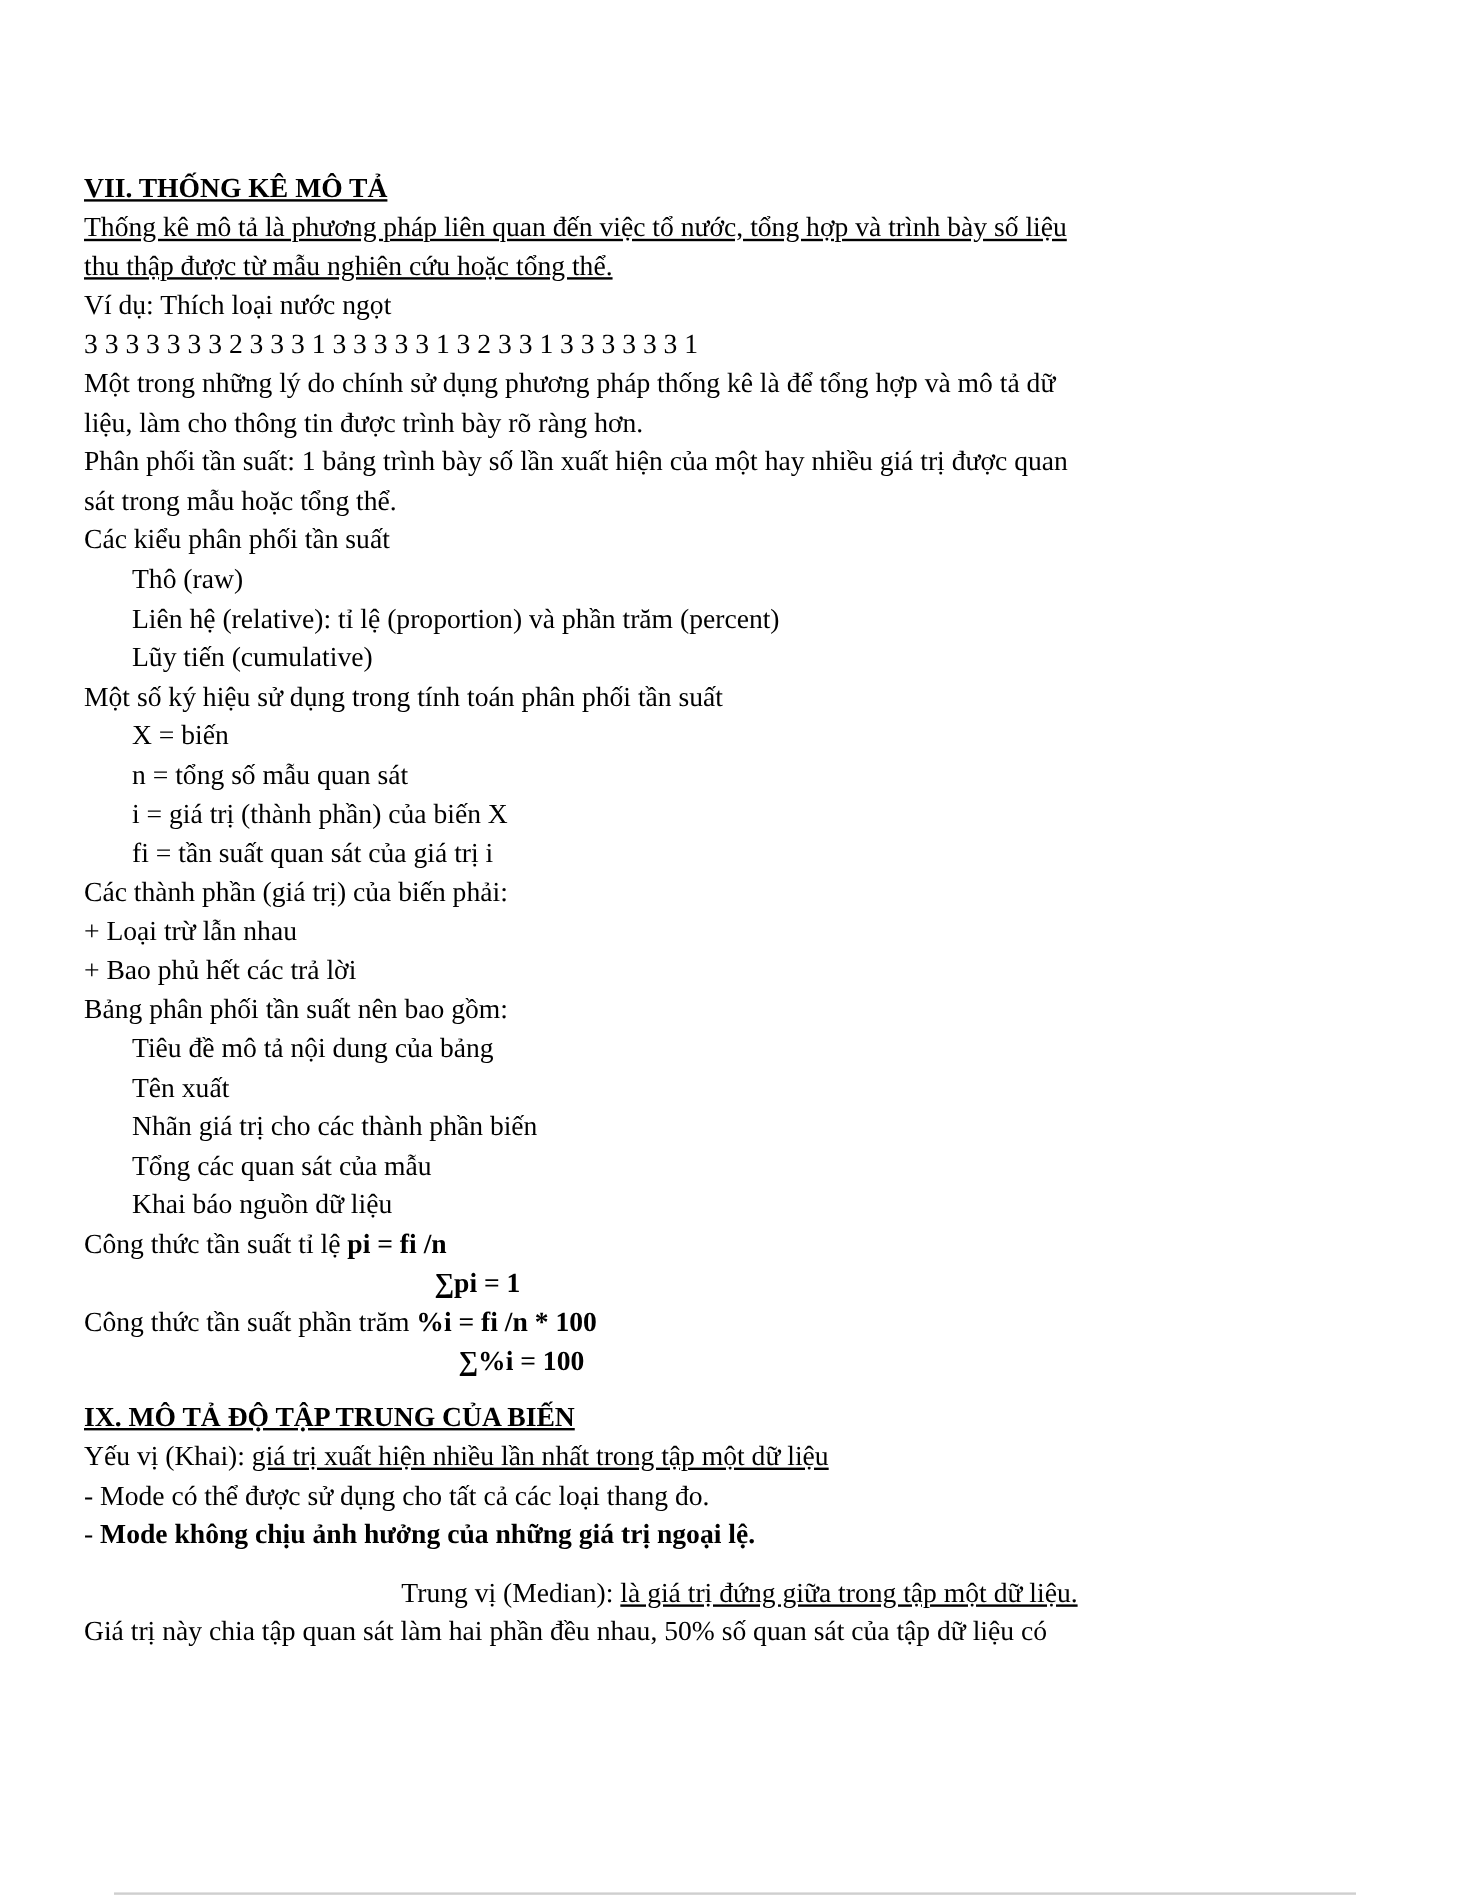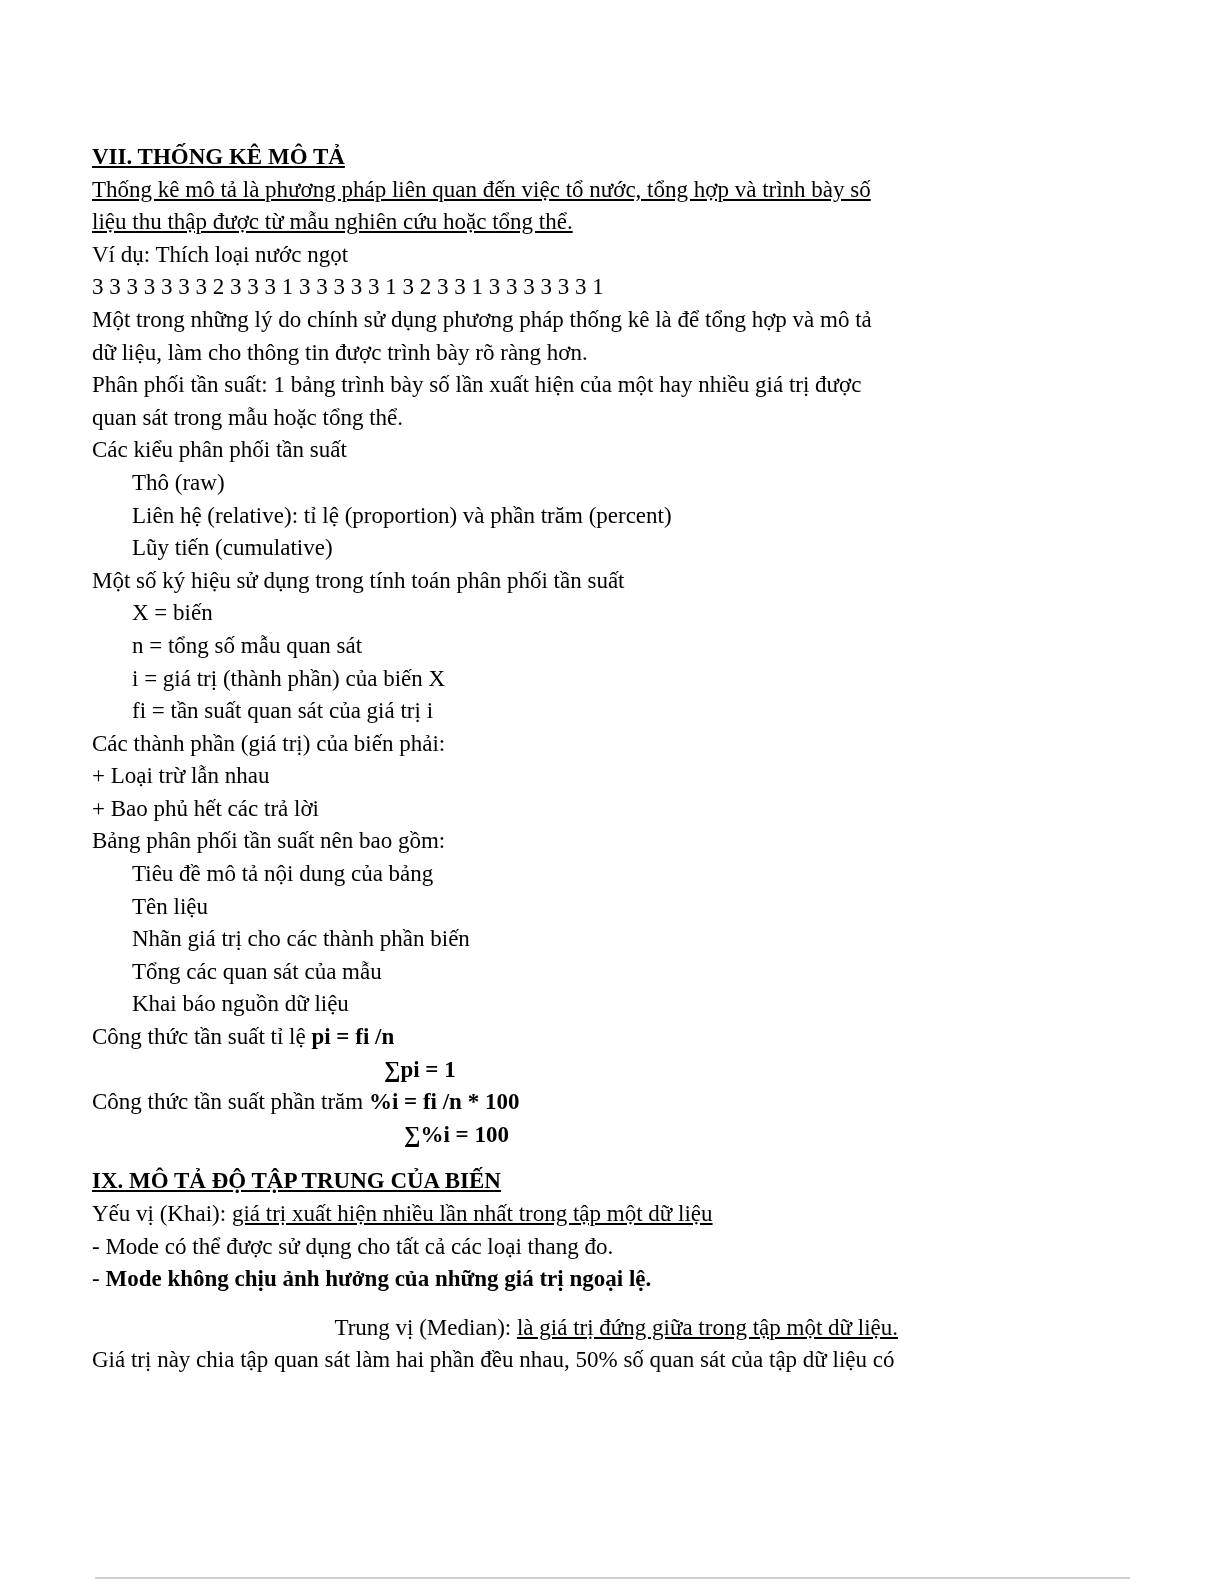--- a/index.html
+++ b/index.html
@@ -14,21 +14,21 @@
     font-family: "Liberation Serif", serif;
     font-size: 23px;
     color: #000000;
     overflow: hidden;
   }
   .page {
     position: relative;
     box-sizing: border-box;
     width: 1036px;
     height: 1585px;
-    padding: 128px 138px 40px 92px;
+    padding: 128px 138px 40px 70px;
   }
   p {
     margin: 0;
     line-height: 32.6px;
   }
   .heading {
     font-weight: bold;
     text-decoration: underline;
     margin-top: 13px;
   }
@@ -84,21 +84,21 @@
   <p>Một số ký hiệu sử dụng trong tính toán phân phối tần suất</p>
   <p class="ind">X = biến</p>
   <p class="ind">n = tổng số mẫu quan sát</p>
   <p class="ind">i = giá trị (thành phần) của biến X</p>
   <p class="ind">fi = tần suất quan sát của giá trị i</p>
   <p>Các thành phần (giá trị) của biến phải:</p>
   <p>+ Loại trừ lẫn nhau</p>
   <p>+ Bao phủ hết các trả lời</p>
   <p>Bảng phân phối tần suất nên bao gồm:</p>
   <p class="ind">Tiêu đề mô tả nội dung của bảng</p>
-  <p class="ind">Tên liệu</p>
+  <p class="ind">Tên xuất</p>
   <p class="ind">Nhãn giá trị cho các thành phần biến</p>
   <p class="ind">Tổng các quan sát của mẫu</p>
   <p class="ind">Khai báo nguồn dữ liệu</p>
   <p><span>Công thức tần suất tỉ lệ </span><span class="b">pi = fi /n</span></p>
   <p class="sum-pi">∑pi = 1</p>
   <p><span>Công thức tần suất phần trăm </span><span class="b">%i = fi /n * 100</span></p>
   <p class="sum-pct">∑%i = 100</p>
 
   <p class="heading heading-lg">IX. MÔ TẢ ĐỘ TẬP TRUNG CỦA BIẾN</p>
   <p><span>Yếu vị (Khai): </span><span class="u">giá trị xuất hiện nhiều lần nhất trong tập một dữ liệu </span></p>

